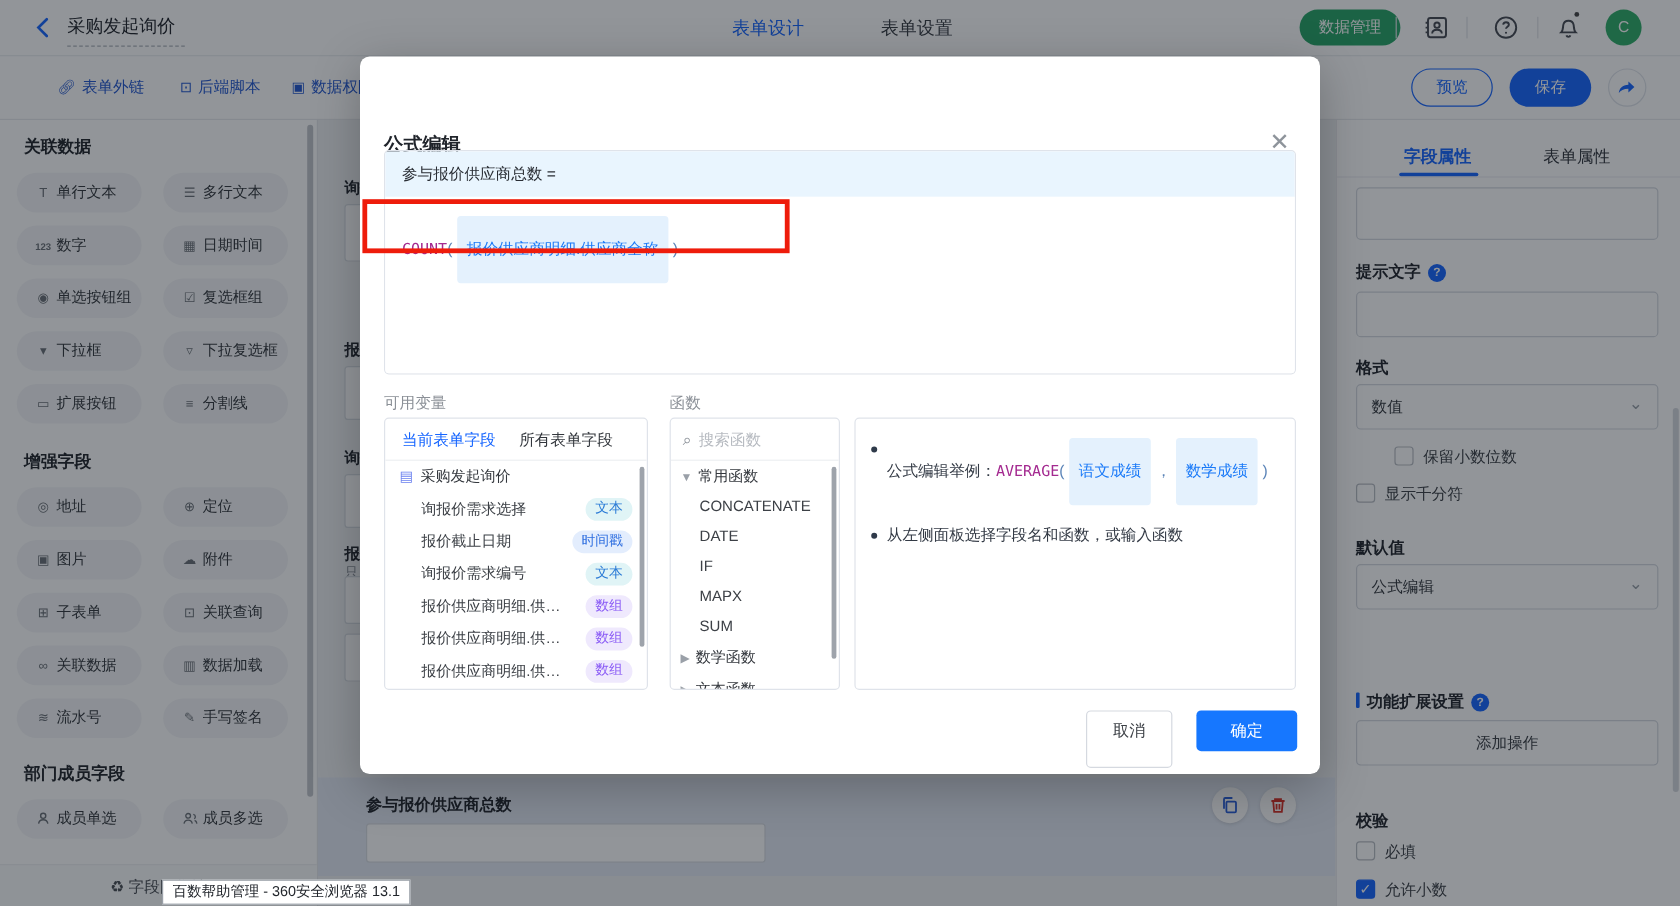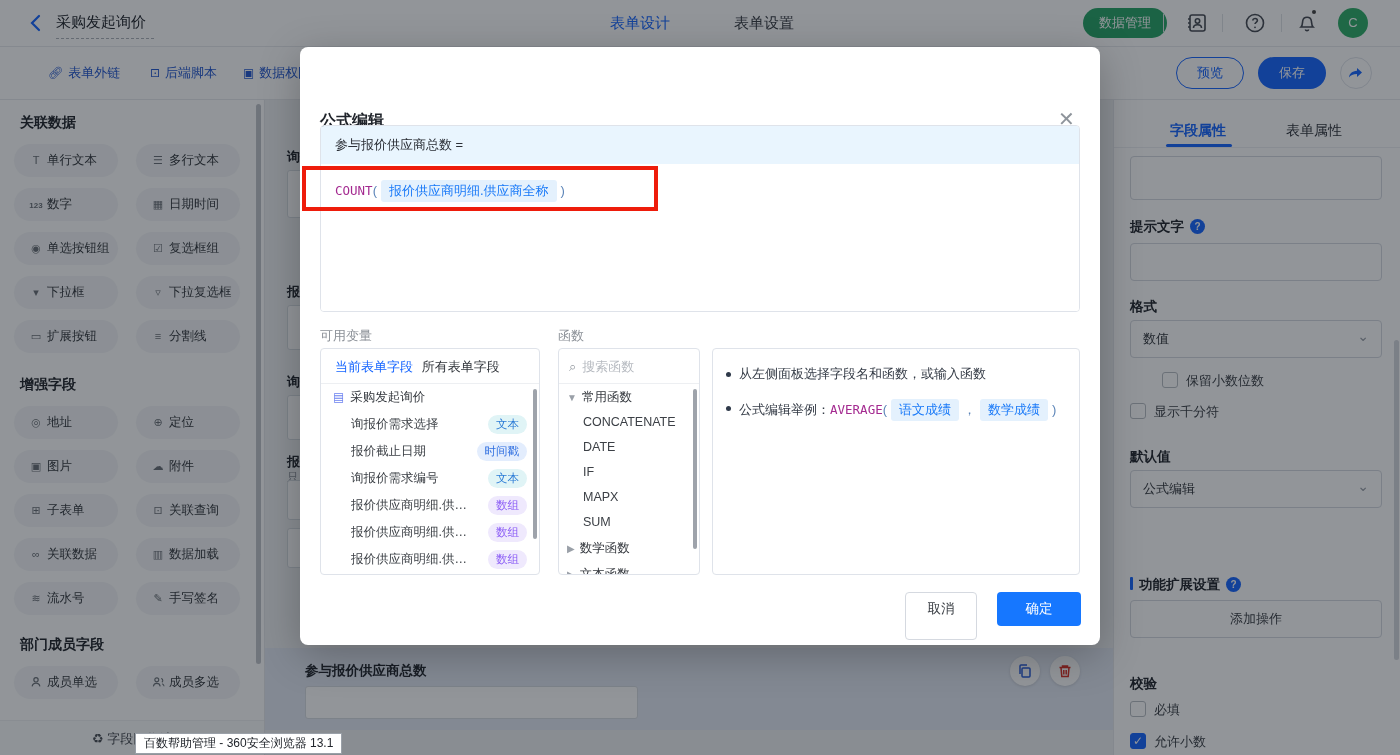--- a/index.html
+++ b/index.html
@@ -74,30 +74,30 @@
   
   .modal { position:absolute; left:300px; top:47px; width:800px; height:598px; background:#fff; border-radius:8px; box-shadow:0 10px 40px rgba(0,0,0,.25); z-index:20; }
   .m-title { position:absolute; left:20px; top:64px; font-size:16px; font-weight:bold; color:#20242b; }
   .m-sub { position:absolute; left:106px; top:85px; font-size:12.5px; color:#9aa0a8; }
   .m-close { position:absolute; left:758px; top:62px; font-size:20px; color:#8e949b; cursor:pointer; line-height:20px; }
   .f-box { position:absolute; left:20px; top:78px; width:760px; height:187px; border:1px solid #dfe3ea; border-radius:4px; overflow:hidden; }
   .f-head { height:38px; background:#e9f5fe; font-size:13px; color:#2a2e35; line-height:38px; padding-left:14px; }
   .f-body { position:relative; height:149px; background:#fff; padding:16px 14px; font-size:13px; }
   .fn { font-family:"DejaVu Sans Mono","Liberation Mono",monospace; color:#a42a90; font-size:12.5px; }
   .paren { color:#5b84b8; }
-  .token { display:inline-block; background:#e4f1fd; color:#1a7af8; border-radius:3px; padding:2px 8px; margin:0 4px; font-size:13px; }
+  .token { display:inline-block; background:#e4f1fd; color:#1a7af8; border-radius:3px; padding:19px 8px; margin:0 4px; font-size:13px; }
   .red-box { position:absolute; left:2px; top:119px; width:356px; height:45px; border:4px solid #ee1c0b; z-index:5; }
   .m-seclabel { position:absolute; font-size:13px; color:#8b9097; }
   .panel { position:absolute; top:301px; border:1px solid #dfe3ea; border-radius:4px; background:#fff; overflow:hidden; }
   .p-vars { left:20px; width:220px; height:227px; }
   .p-func { left:258px; width:142px; height:227px; }
   .p-tips { left:412px; width:368px; height:227px; }
   .v-tabs { height:35px; border-bottom:1px solid #edeff2; font-size:13px; line-height:35px; }
   .v-tab-cur { margin-left:14px; color:#1766ff; cursor:pointer; }
-  .v-tab-all { margin-left:5px; color:#33373d; cursor:pointer; }
+  .v-tab-all { margin-left:16px; color:#33373d; cursor:pointer; }
   .v-row { height:27px; line-height:27px; font-size:12.5px; color:#33373d; padding-left:12px; position:relative; white-space:nowrap; cursor:pointer; }
   .v-root .ric { color:#6c82f0; margin-right:6px; font-size:12px; }
   .v-field { padding-left:30px; color:#3c4046; }
   .v-field .vlab { display:inline-block; max-width:118px; overflow:hidden; text-overflow:ellipsis; white-space:nowrap; vertical-align:top; }
   .tag { position:absolute; right:12px; top:4px; height:19px; line-height:19px; border-radius:10px; padding:0 8px; font-size:11.5px; }
   .tag.text { background:#e0f4f6; color:#2b7bd6; }
   .tag.time { background:#e3edfd; color:#2f6fe0; }
   .tag.array { background:#efe9fd; color:#8b5cf6; }
   .v-scroll { position:absolute; right:2px; top:40px; width:4px; height:150px; background:#9ea3ab; border-radius:2px; }
   .s-row { height:35px; border-bottom:1px solid #edeff2; line-height:35px; padding-left:10px; font-size:12.5px; color:#b6bac0; }
@@ -314,24 +314,24 @@
       <div class="fitem">DATE</div>
       <div class="fitem">IF</div>
       <div class="fitem">MAPX</div>
       <div class="fitem">SUM</div>
       <div class="fgroup"><span class="chev">▶</span><span>数学函数</span></div>
       <div class="fgroup"><span class="chev">▶</span><span>文本函数</span></div>
       <div class="f-scroll"></div>
     </div>
 
     <div class="panel p-tips">
-      <div class="tip">从左侧面板选择字段名和函数，或输入函数</div>
       <div class="tip">
         <span>公式编辑举例：</span><span class="fn">AVERAGE</span><span class="paren">(</span><span class="token">语文成绩</span><span class="paren">，</span><span class="token">数学成绩</span><span class="paren">)</span>
       </div>
+      <div class="tip">从左侧面板选择字段名和函数，或输入函数</div>
     </div>
 
     <div class="m-cancel">取消</div>
     <div class="m-ok">确定</div>
   </div>
 
   <div class="status-tip">百数帮助管理 - 360安全浏览器 13.1</div>
 
 </div>
 

